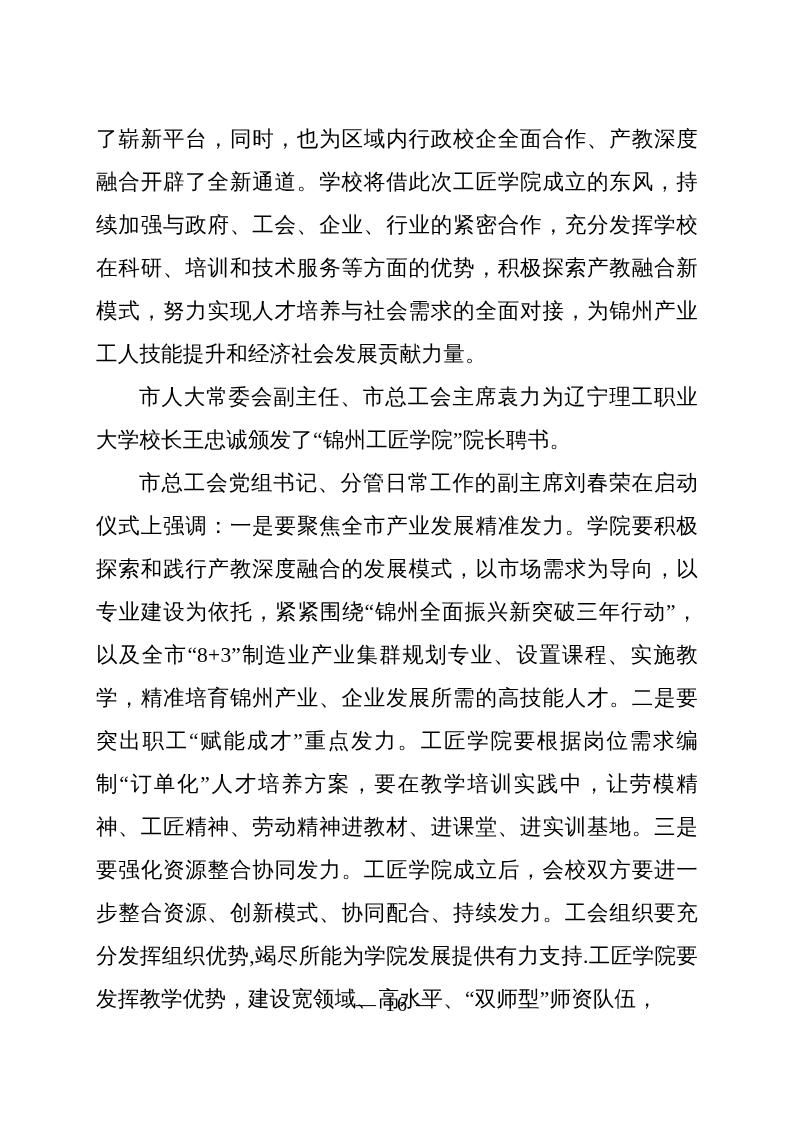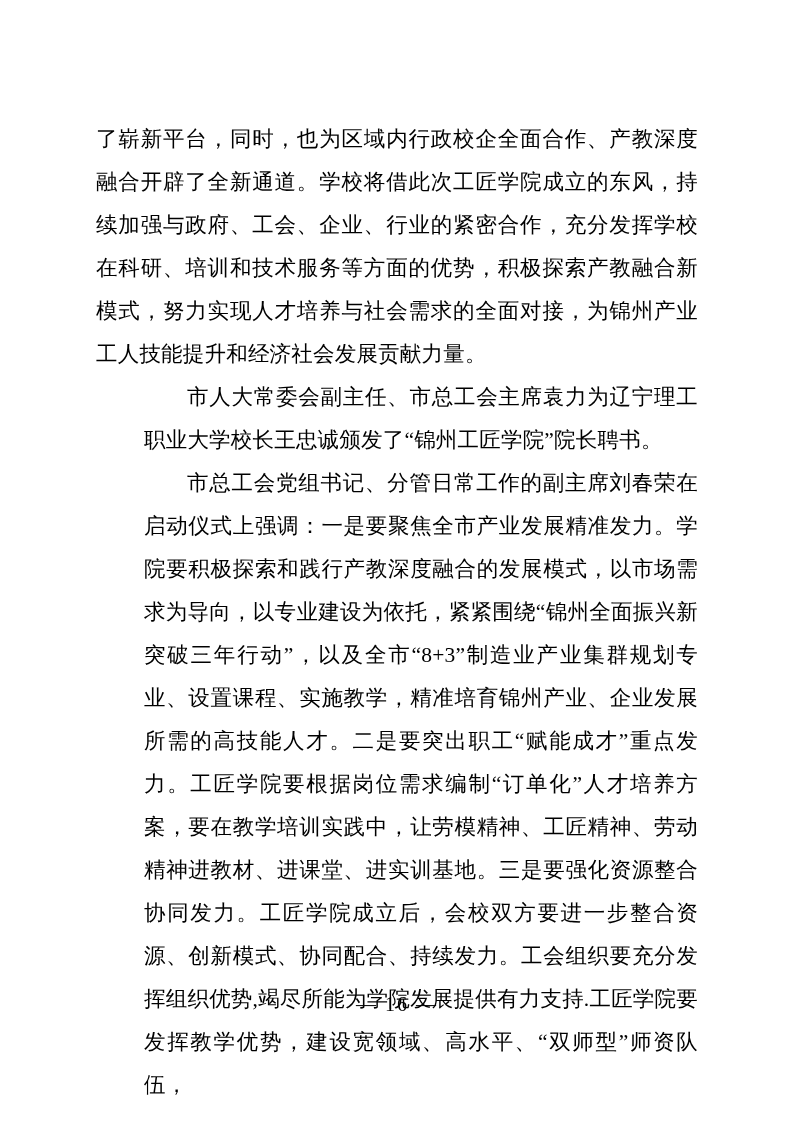--- a/index.html
+++ b/index.html
@@ -29,21 +29,20 @@
     text-align: justify;
     text-justify: inter-ideograph;
     letter-spacing: 0.2px;
   }
   .para {
     margin: 0;
     padding: 0;
   }
   .indent {
     text-indent: 2em;
-    margin-left: 48px;
   }
   .b {
     font-weight: normal;
   }
   .footer {
     position: absolute;
     left: 0;
     top: 993px;
     width: 794px;
     text-align: center;

